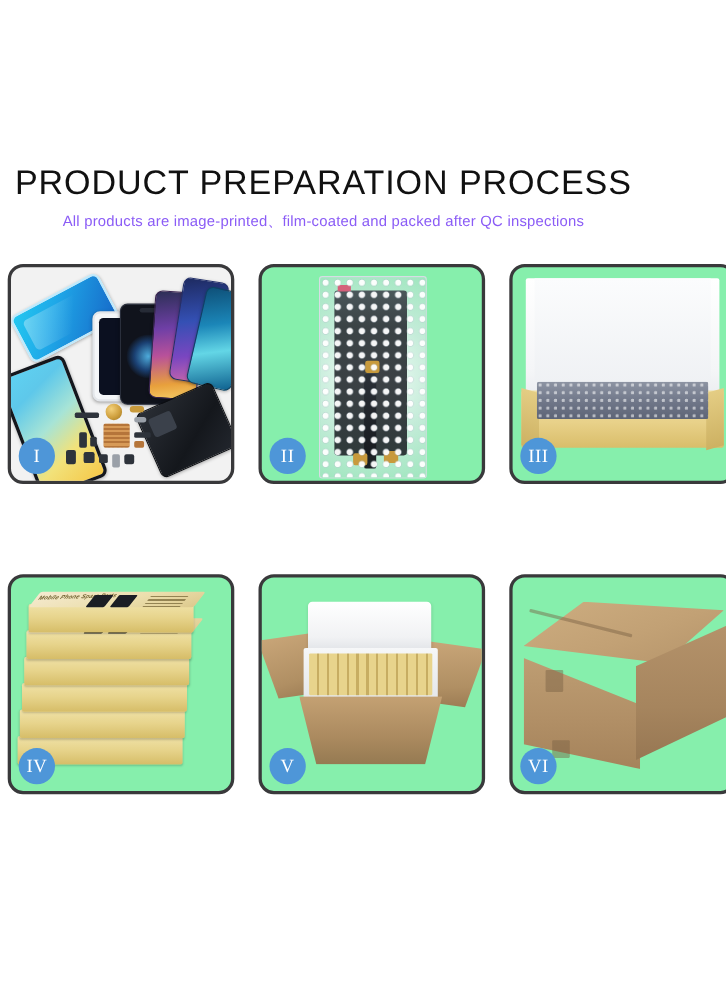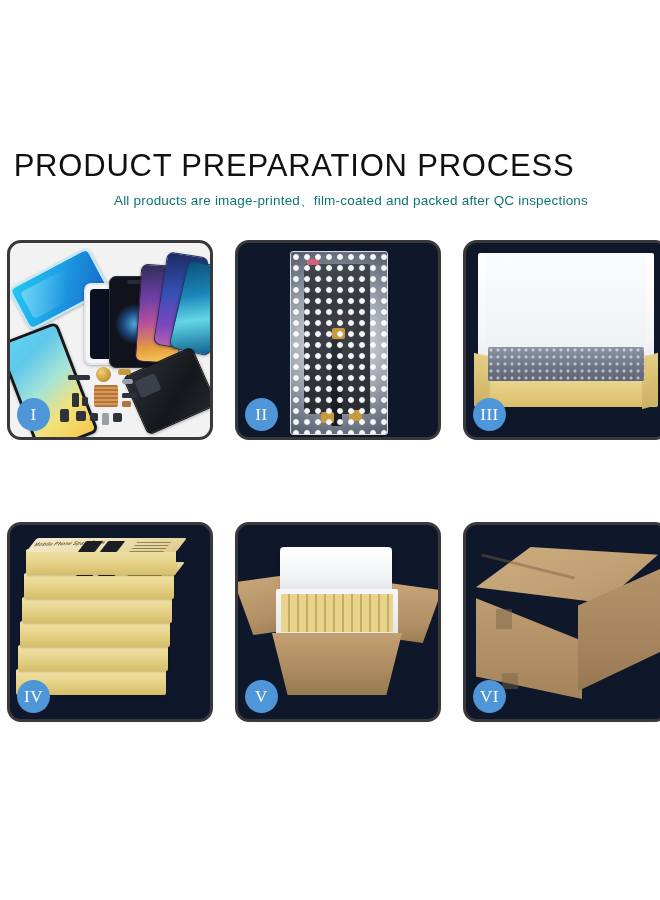--- a/index.html
+++ b/index.html
@@ -28,47 +28,47 @@
     font-family: "Liberation Sans", sans-serif;
     font-size: 31px;
     font-weight: 400;
     letter-spacing: 0.8px;
     color: #111111;
     line-height: 1;
   }
   .page-subtitle {
     margin: 0;
     padding-top: 13px;
-    text-align: right;
+    text-align: center;
     font-family: "Liberation Sans", sans-serif;
     font-size: 13.5px;
     font-weight: 400;
     letter-spacing: 0.2px;
-    color: #0f766e;
+    color: #8b5cf6;
     line-height: 1;
   }
 
   
   .steps-grid {
     position: absolute;
     top: 240px;
     left: 7px;
     width: 646px;
     display: grid;
     grid-template-columns: repeat(3, 206px);
     grid-template-rows: repeat(2, 200px);
     column-gap: 22px;
     row-gap: 82px;
   }
   .step-panel {
     position: relative;
     box-sizing: border-box;
     border: 3px solid #39393b;
     border-radius: 14px;
-    background: #0f172a;
+    background: #86efac;
     overflow: hidden;
   }
   .step-panel.tinted { background: #f2f2f2; }
 
   .panel-art {
     position: absolute;
     inset: 0;
     overflow: hidden;
   }
 

